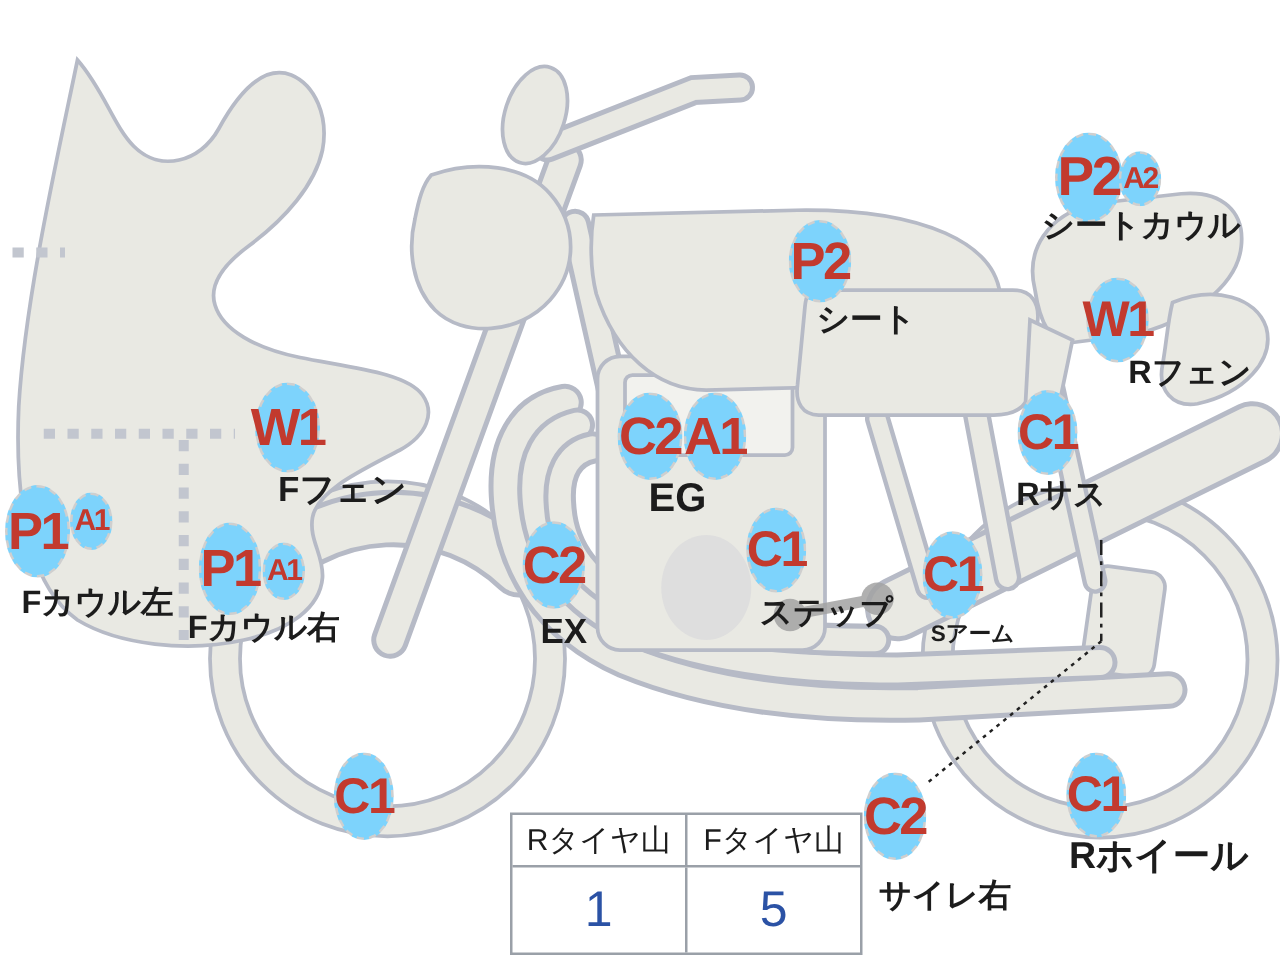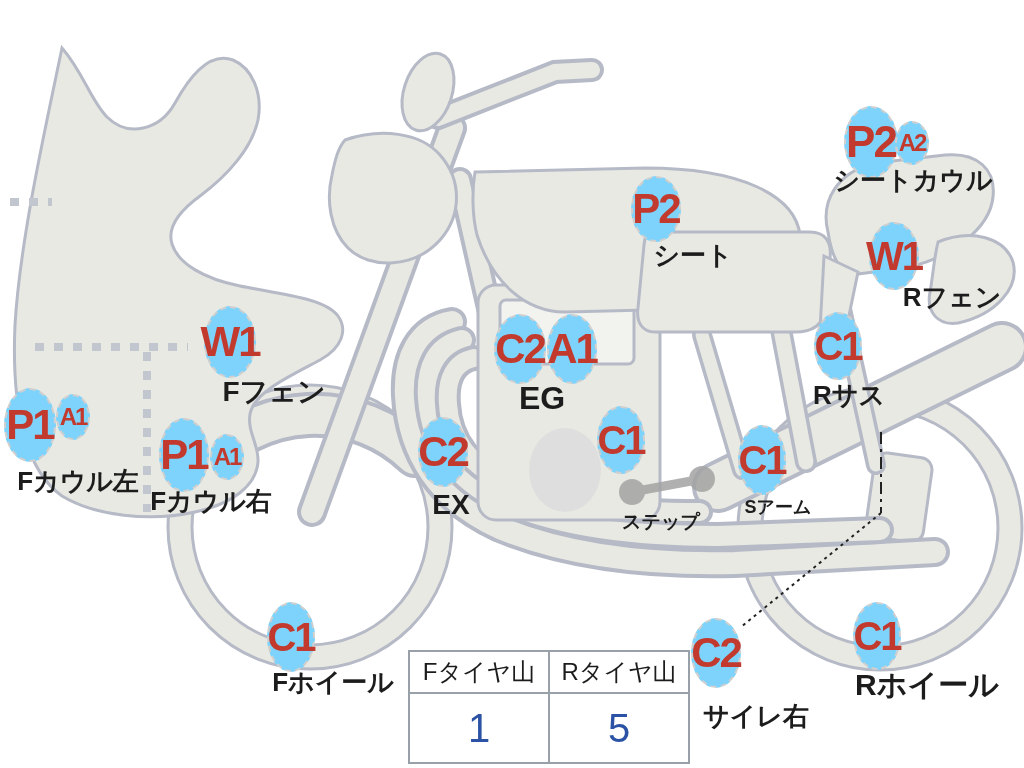--- a/index.html
+++ b/index.html
@@ -151,35 +151,34 @@
       <div class="bubble" style="left: 869px; top: 222px; width: 50px; height: 68px; font-size: 40px;">W1</div>
       <div class="part-label" style="left: 952px; top: 283px; font-size: 26px;">Rフェン</div>
       <div class="bubble" style="left: 814px; top: 312px; width: 48px; height: 68px; font-size: 40px;">C1</div>
       <div class="part-label" style="left: 849px; top: 381px; font-size: 26px;">Rサス</div>
       <div class="bubble" style="left: 494px; top: 314px; width: 52px; height: 70px; font-size: 42px;">C2</div>
       <div class="bubble" style="left: 547px; top: 314px; width: 50px; height: 70px; font-size: 42px;">A1</div>
       <div class="part-label" style="left: 542px; top: 381px; font-size: 32px;">EG</div>
       <div class="bubble" style="left: 418px; top: 417px; width: 50px; height: 70px; font-size: 42px;">C2</div>
       <div class="part-label" style="left: 451px; top: 490px; font-size: 28px;">EX</div>
       <div class="bubble" style="left: 597px; top: 406px; width: 48px; height: 68px; font-size: 40px;">C1</div>
-      <div class="part-label" style="left: 661px; top: 475px; font-size: 19px; margin-top: 37px;">ステップ</div>
+      <div class="part-label" style="left: 661px; top: 475px; font-size: 26px;">ステップ</div>
       <div class="bubble" style="left: 738px; top: 425px; width: 48px; height: 70px; font-size: 40px;">C1</div>
       <div class="part-label" style="left: 778px; top: 498px; font-size: 18px;">Sアーム</div>
       <div class="bubble" style="left: 267px; top: 602px; width: 48px; height: 70px; font-size: 40px;">C1</div>
-      <div class="part-label" style="left: 333px; top: 668px; font-size: 26px;">Fホイール</div>
       <div class="bubble" style="left: 853px; top: 602px; width: 48px; height: 68px; font-size: 40px;">C1</div>
       <div class="part-label" style="left: 927px; top: 668px; font-size: 30px;">Rホイール</div>
       <div class="bubble" style="left: 691px; top: 618px; width: 50px; height: 70px; font-size: 42px;">C2</div>
       <div class="part-label" style="left: 756px; top: 690px; font-size: 26px; margin-top: 12px;">サイレ右</div>
     </div>
 
   <div class="tire-table">
     <div class="tt-row tt-head">
+      <div class="tt-cell">Rタイヤ山</div>
       <div class="tt-cell">Fタイヤ山</div>
-      <div class="tt-cell">Rタイヤ山</div>
     </div>
     <div class="tt-row tt-vals">
       <div class="tt-cell val">1</div>
       <div class="tt-cell val">5</div>
     </div>
   </div>
 
 </div>
 
 </body></html>

